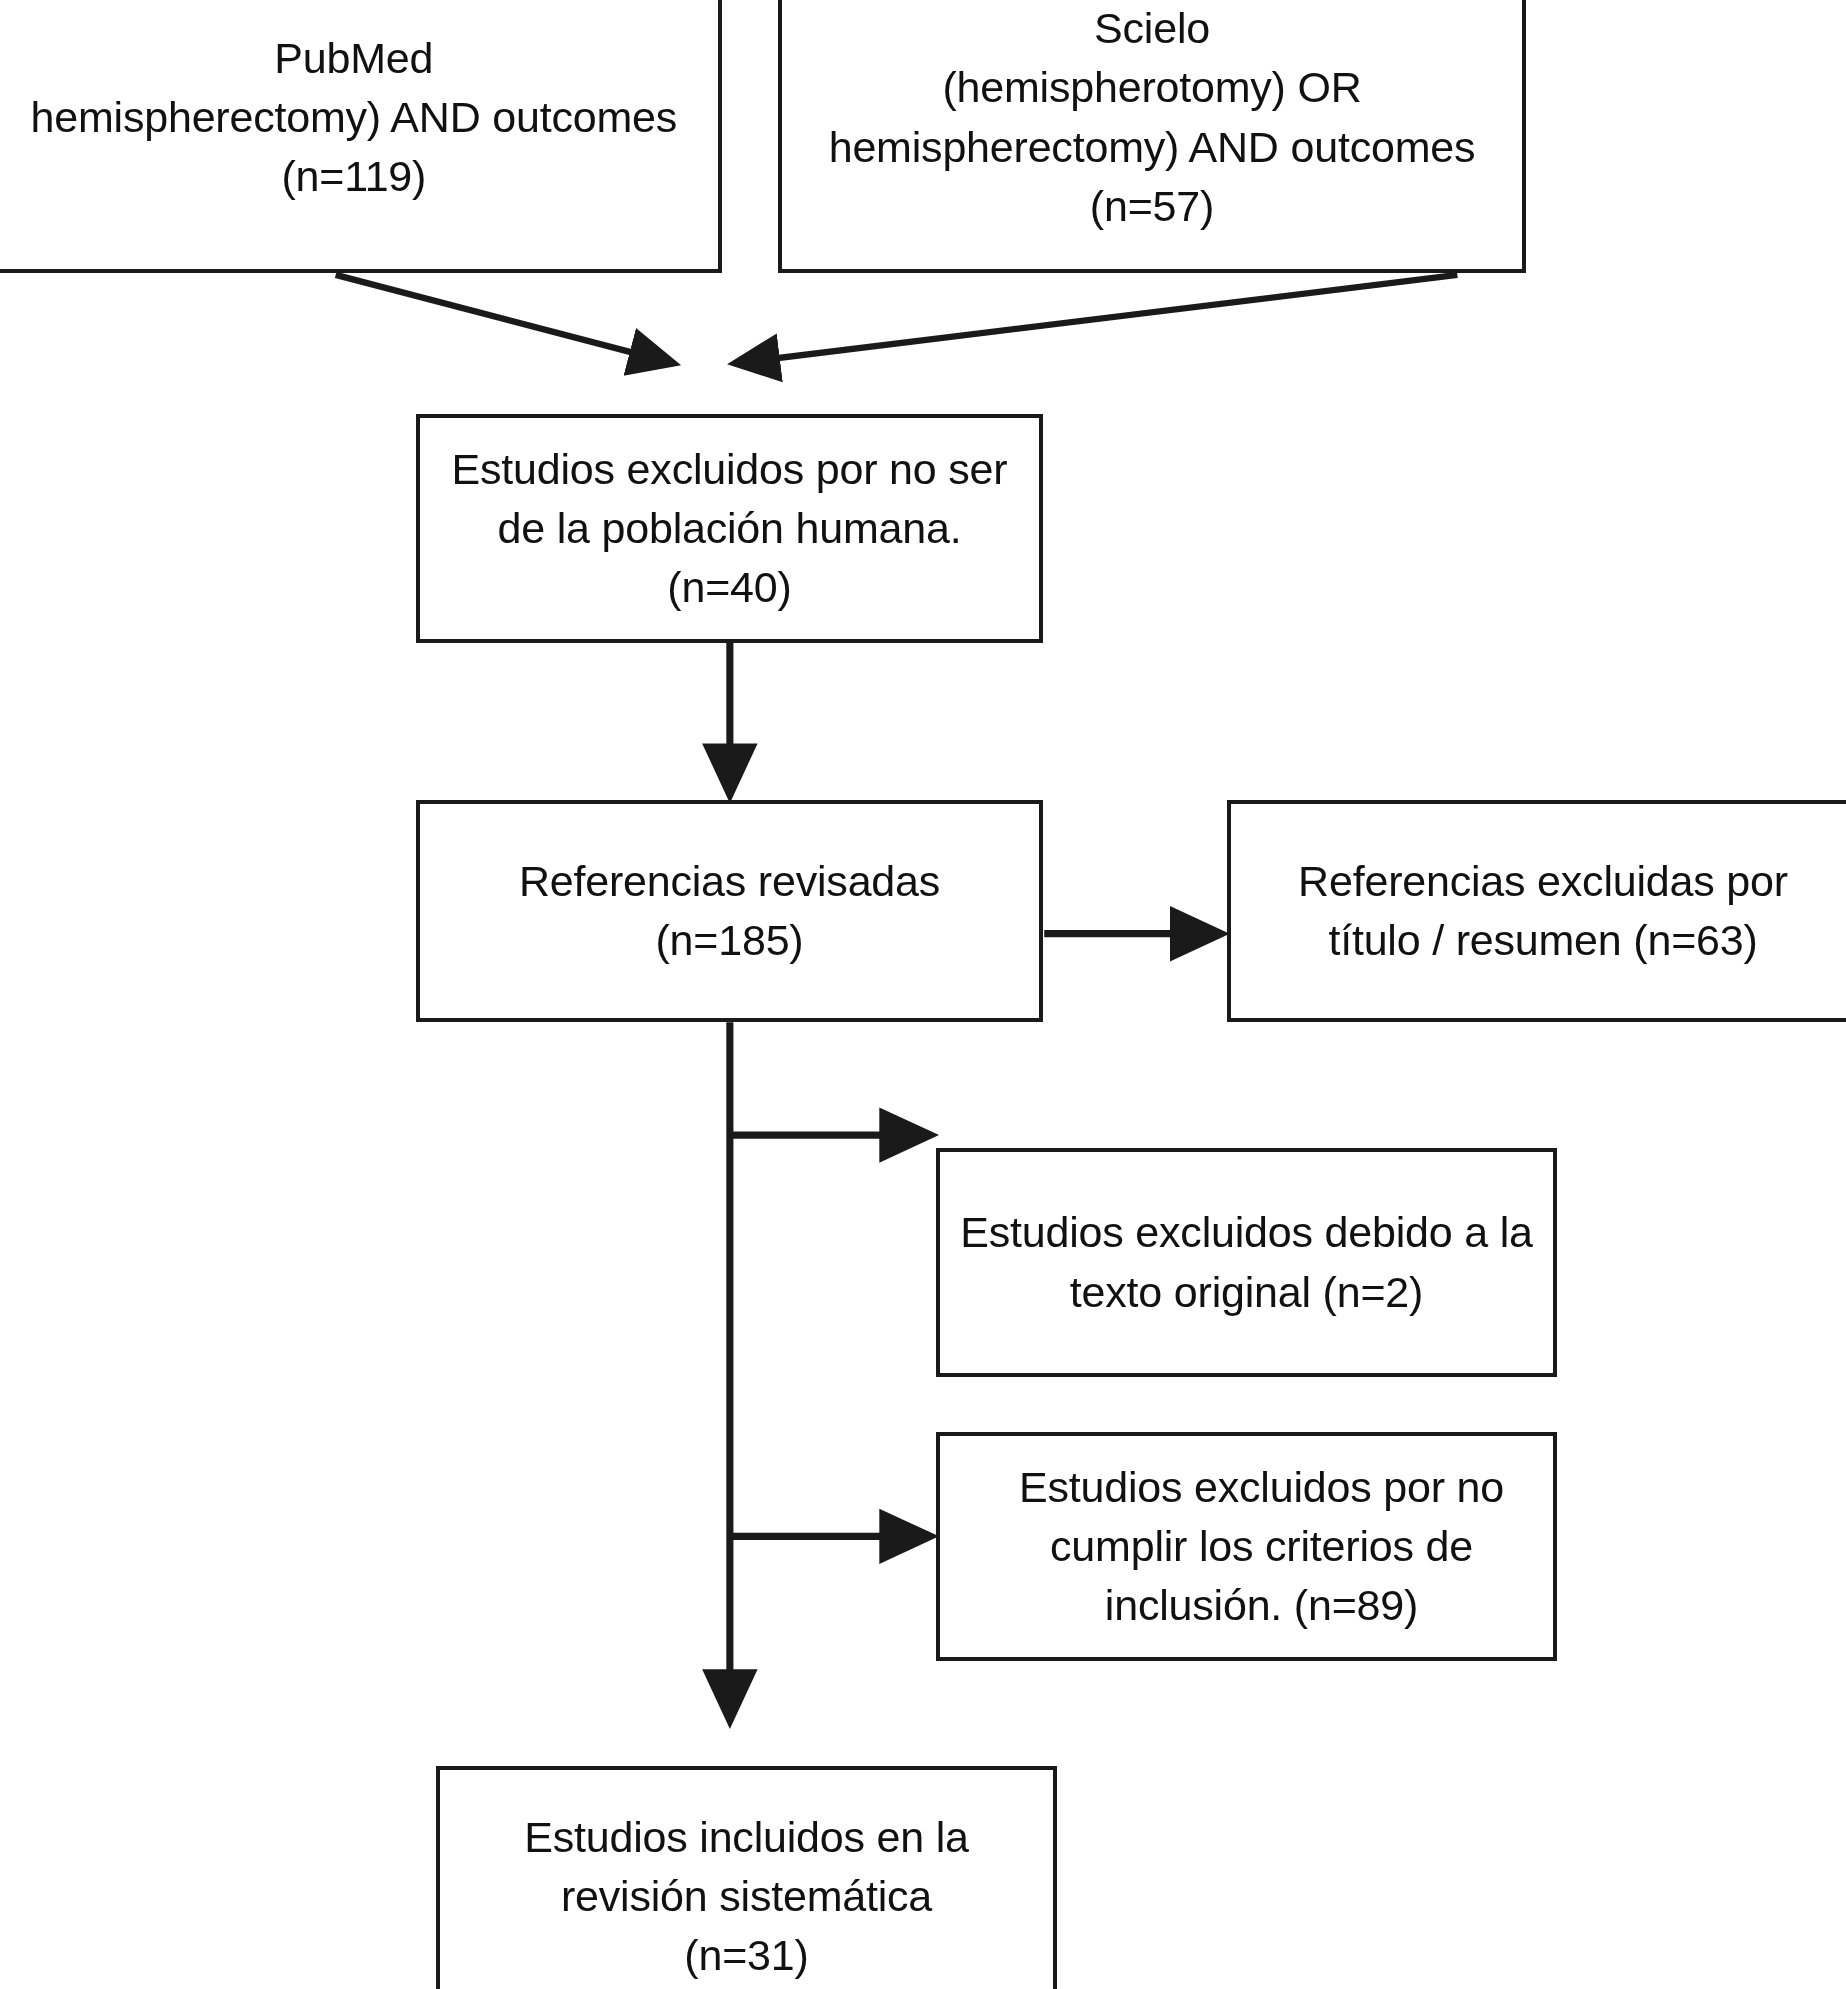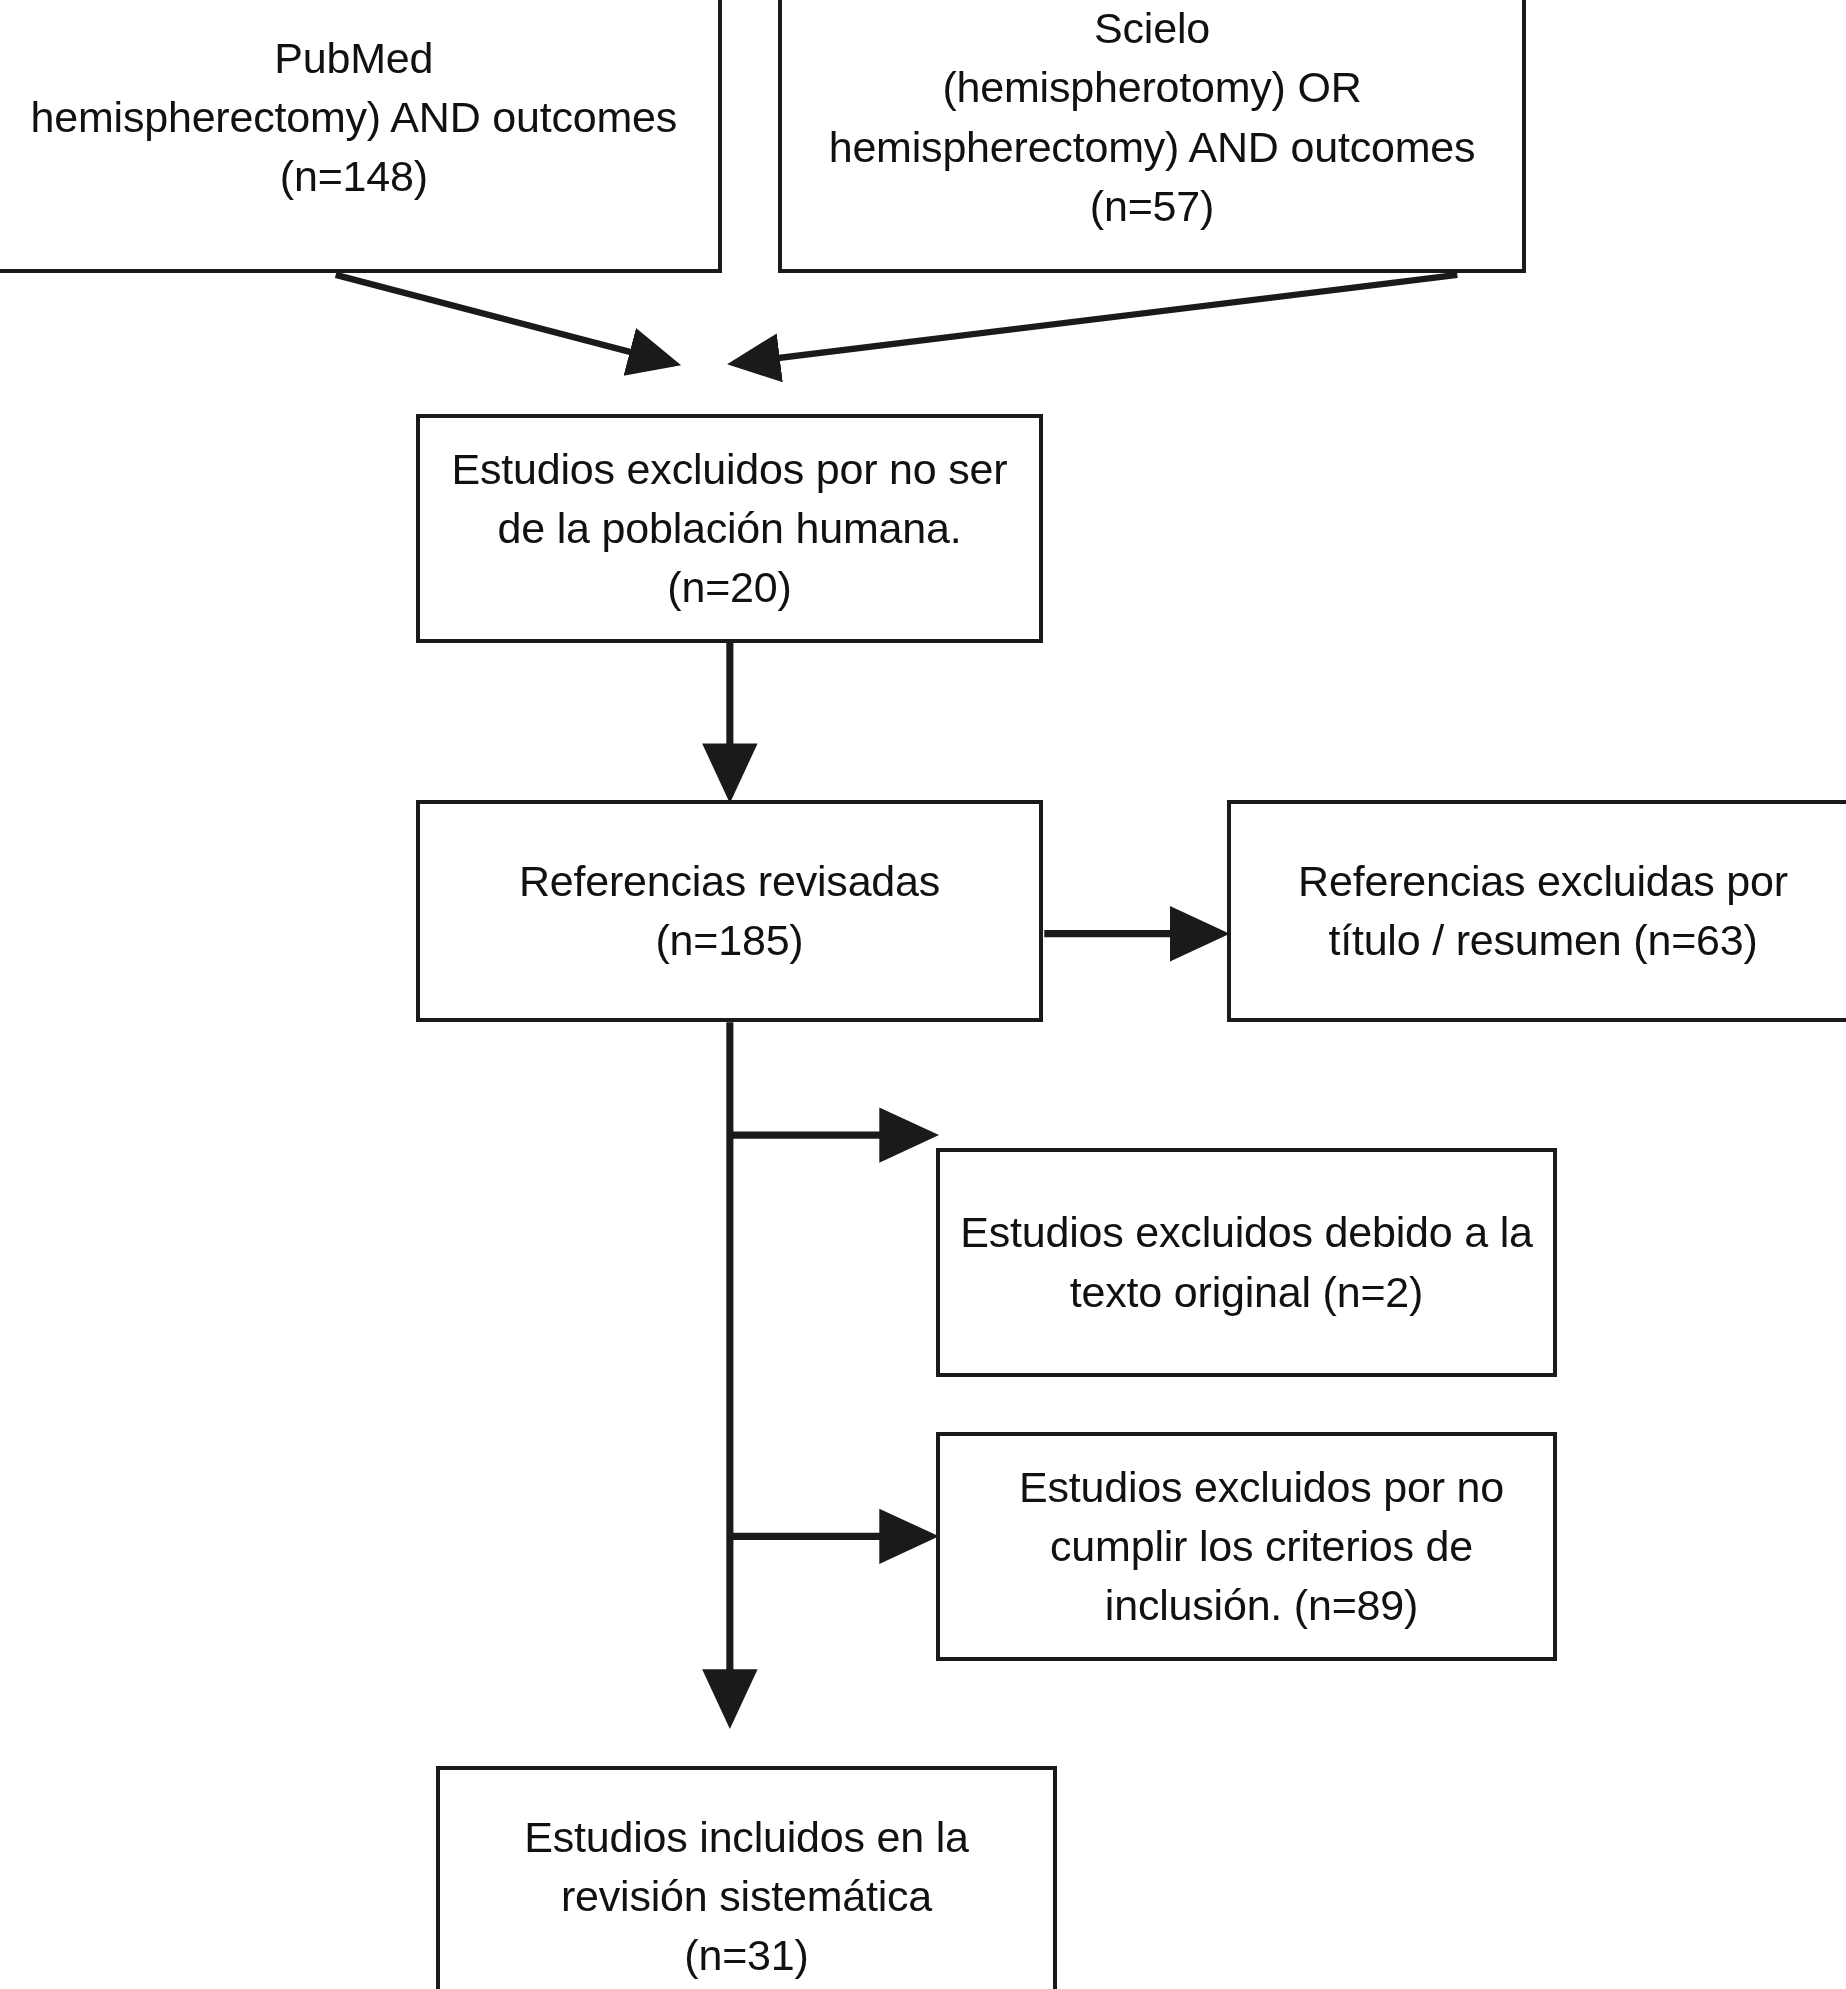--- a/index.html
+++ b/index.html
@@ -134,34 +134,34 @@
     </g>
 
     <g>
       <line x1="924" y1="1945" x2="1178" y2="1945" stroke="#1a1a1a" stroke-width="9" marker-end="url(#ah)"></line>
     </g>
   </svg>
 
   <div class="flow-box" id="box-pubmed">
     <span class="line">PubMed</span>
     <span class="line">hemispherectomy) AND outcomes</span>
-    <span class="line">(n=148)</span>
+    <span class="line">(n=119)</span>
   </div>
 
   <div class="flow-box" id="box-scielo">
     <span class="line">Scielo</span>
     <span class="line">(hemispherotomy) OR</span>
     <span class="line">hemispherectomy) AND outcomes</span>
     <span class="line">(n=57)</span>
   </div>
 
   <div class="flow-box" id="box-nonhuman">
     <span class="line">Estudios excluidos por no ser</span>
     <span class="line">de la población humana.</span>
-    <span class="line">(n=20)</span>
+    <span class="line">(n=40)</span>
   </div>
 
   <div class="flow-box" id="box-reviewed">
     <span class="line">Referencias revisadas</span>
     <span class="line">(n=185)</span>
   </div>
 
   <div class="flow-box" id="box-title-excluded">
     <span class="line">Referencias excluidas por</span>
     <span class="line">título / resumen (n=63)</span>

